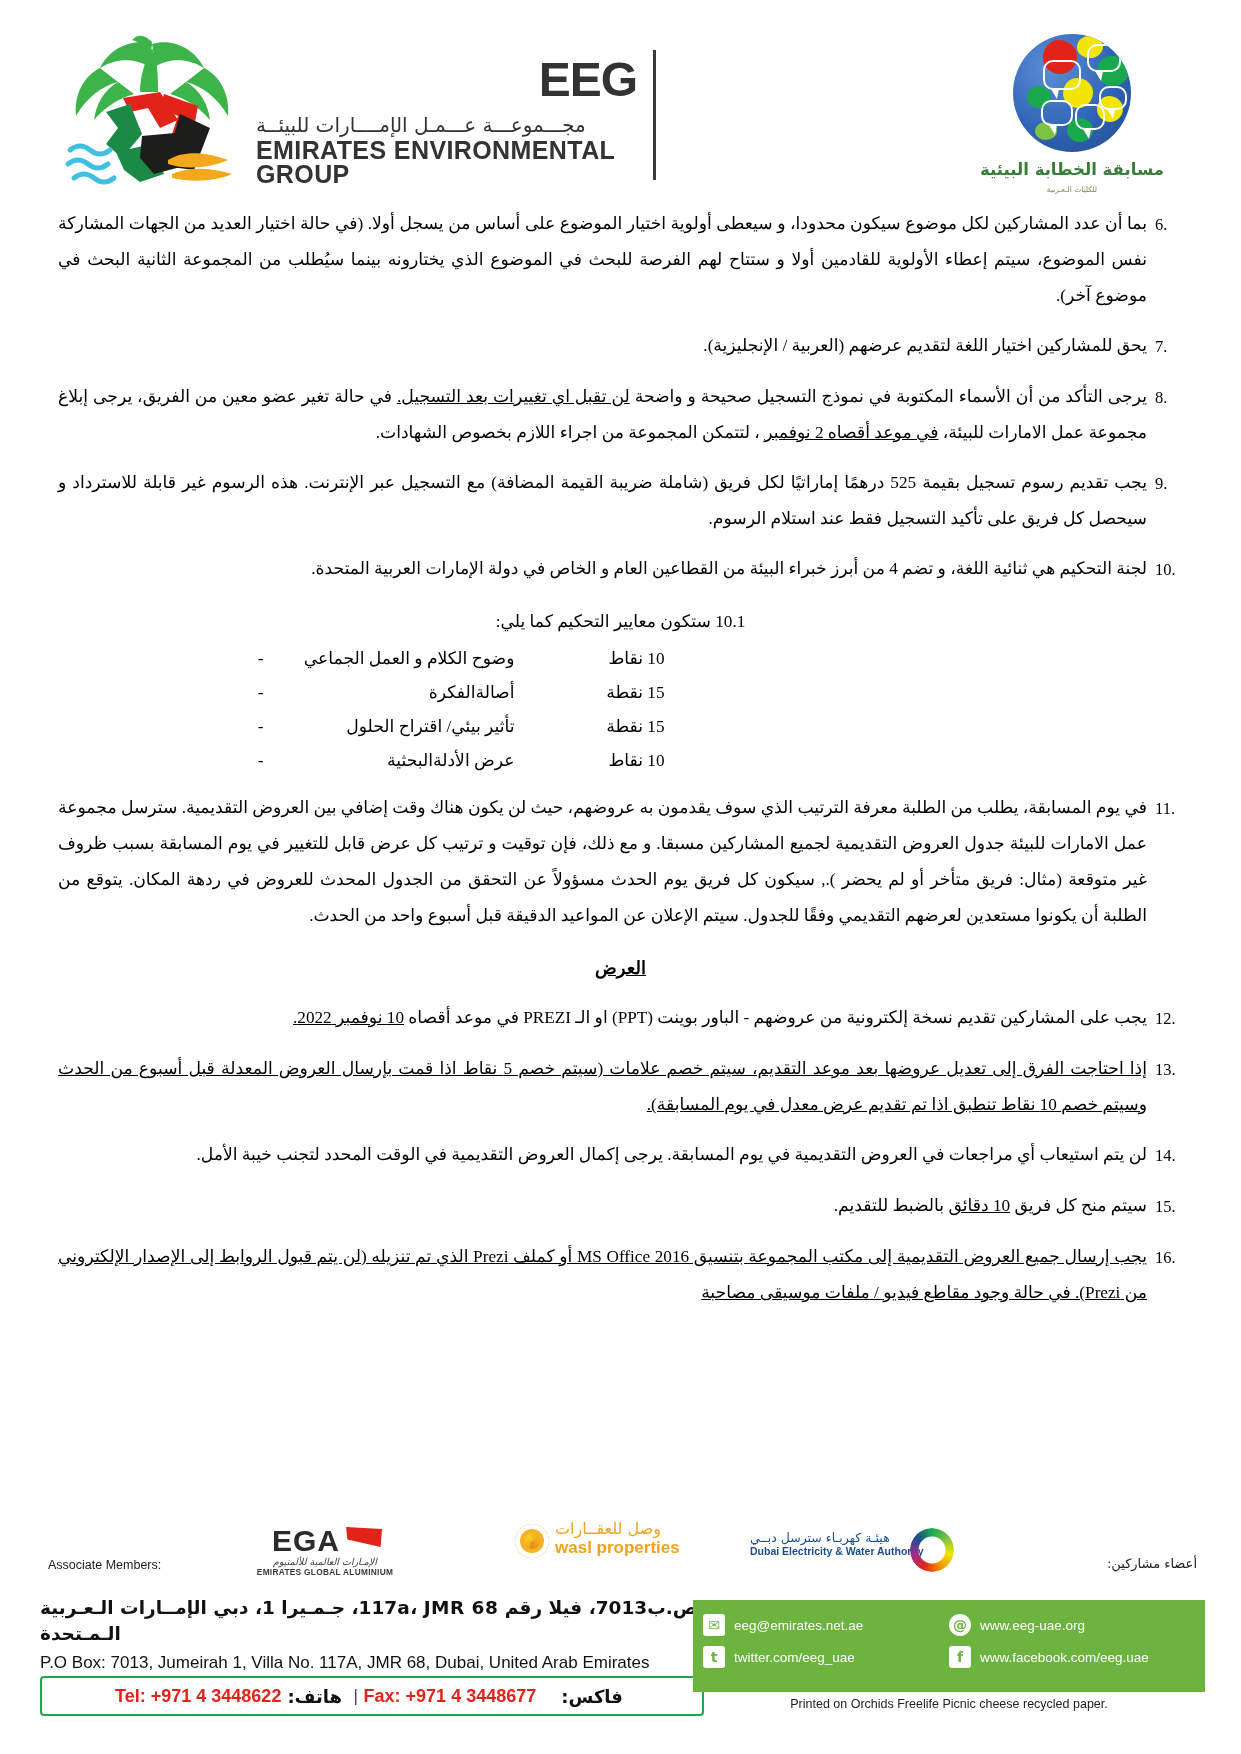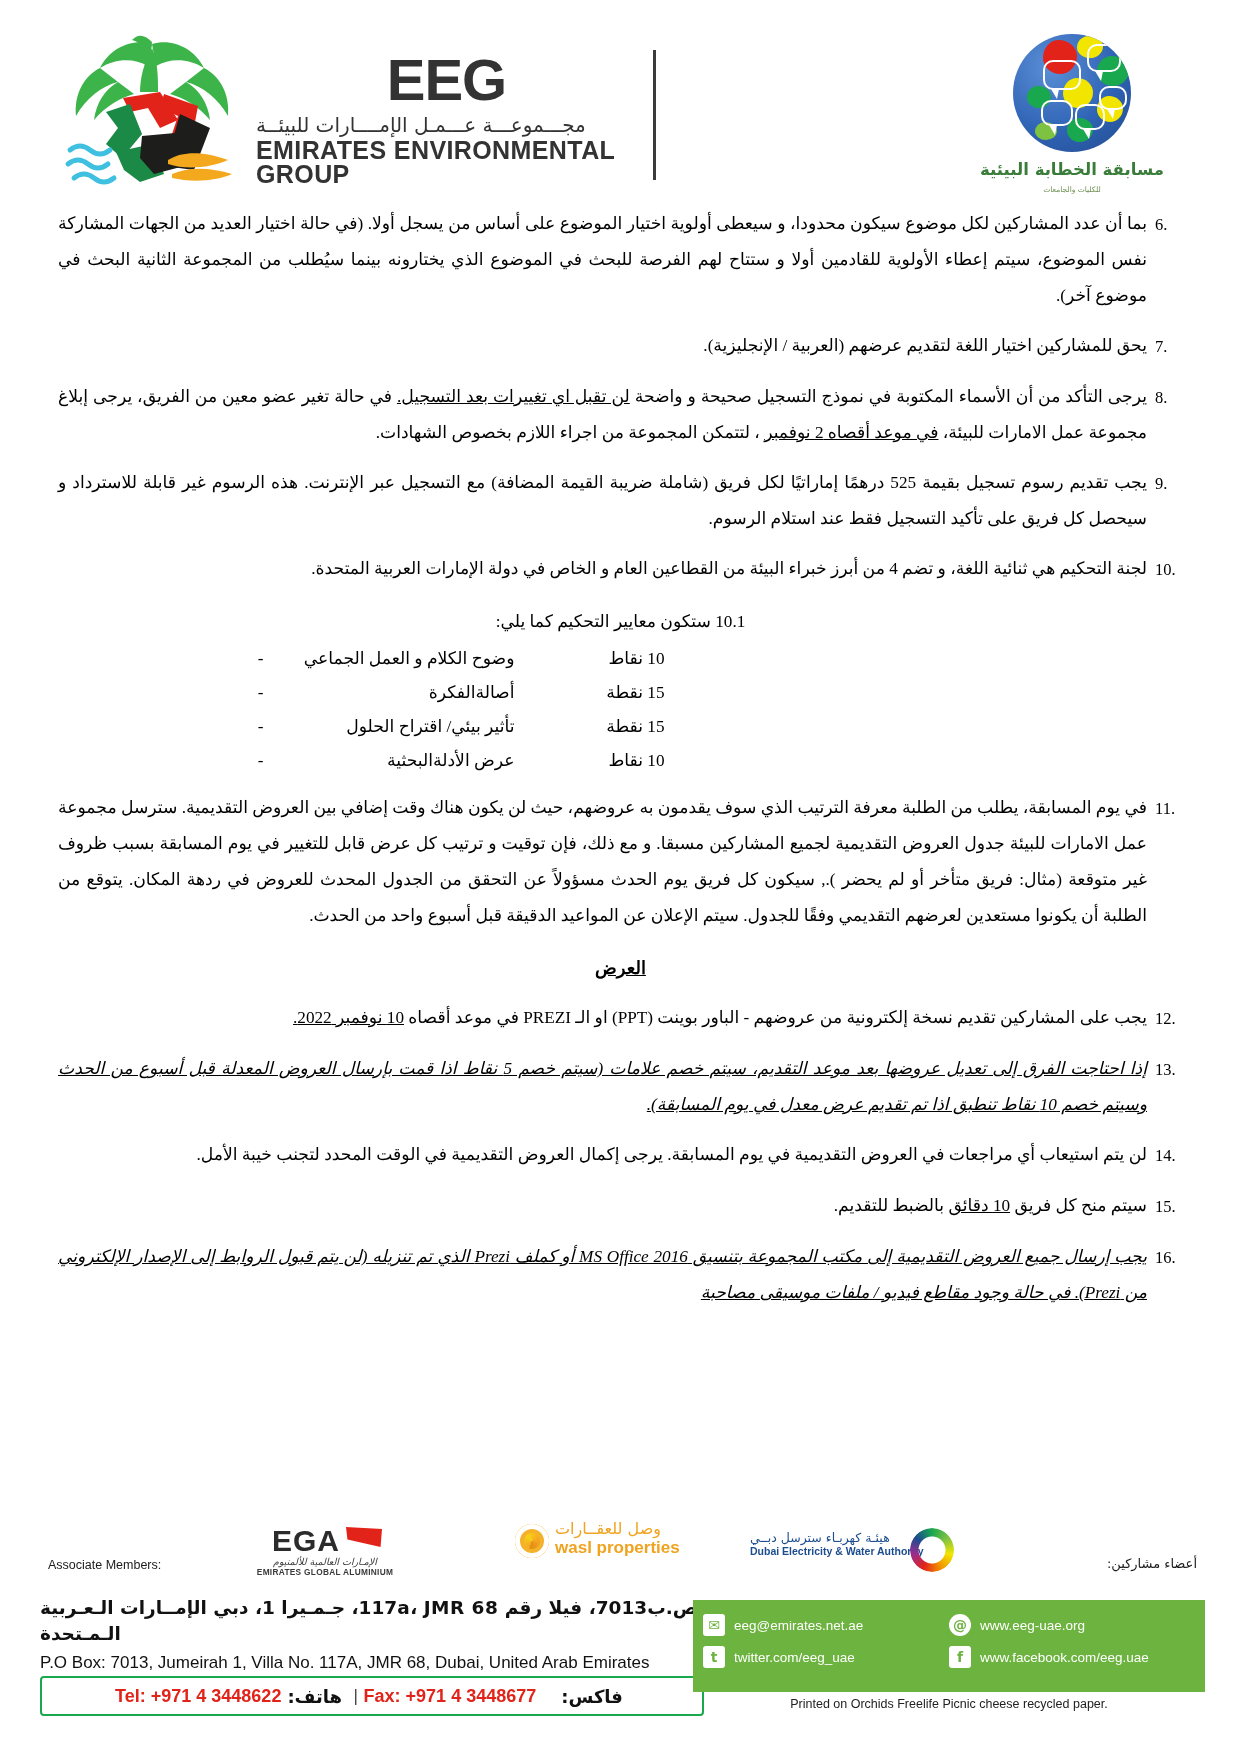--- a/index.html
+++ b/index.html
@@ -46,26 +46,26 @@
     top: 18px;
     width: 400px;
     height: 130px;
     border-right: 3px solid #3b3b3b;
     padding-right: 16px;
     box-sizing: border-box;
   }
   .eeg-abbr {
     font-family: "Liberation Sans", sans-serif;
     font-weight: 700;
-    font-size: 58px;
+    font-size: 48px;
     letter-spacing: -1px;
     color: #333333;
     line-height: 60px;
     direction: ltr;
-    text-align: center;
+    text-align: right;
   }
   .eeg-ar {
     font-family: "DejaVu Sans", sans-serif;
     font-size: 20px;
     color: #333333;
     line-height: 26px;
     direction: rtl;
     text-align: left;
     letter-spacing: 1px;
     margin-top: 2px;
@@ -161,21 +161,21 @@
     padding-left: 8px;
     box-sizing: border-box;
   }
   .item .txt {
     flex: 1 1 auto;
     text-align: justify;
     text-align-last: right;
     padding-left: 10px;
   }
   u, .u { text-decoration: underline; }
-  .allu { text-decoration: underline; font-style: italic; }
+  .allu { text-decoration: underline; }
 
   .section-head {
     text-align: center;
     font-weight: 700;
     font-size: 18px;
     text-decoration: underline;
     margin: 16px 0 14px 0;
   }
 
   .sub-head {
@@ -497,21 +497,21 @@
         <div class="blob" style="left:54px; top:84px; width:26px; height:24px; background:#1aa84f;"></div>
         <div class="blob" style="left:22px; top:88px; width:22px; height:18px; background:#7ec242;"></div>
         <div class="bubble" style="left:30px; top:26px; width:34px; height:26px;"></div>
         <div class="bubble" style="left:74px; top:10px; width:30px; height:24px;"></div>
         <div class="bubble" style="left:28px; top:66px; width:28px; height:22px;"></div>
         <div class="bubble" style="left:62px; top:70px; width:26px; height:22px;"></div>
         <div class="bubble" style="left:86px; top:52px; width:24px; height:20px;"></div>
       </div>
       <div class="comp-caption">
         <span>مسابقة الخطابة البيئية</span>
-        <span class="sub">للكليات والجامعات</span>
+        <span class="sub">للكليات الـعـربية</span>
       </div>
     </div>
   </div>
 
   <div class="body-area">
 
     <div class="item">
       <div class="num">6.</div>
       <div class="txt">بما أن عدد المشاركين لكل موضوع سيكون محدودا، و سيعطى أولوية اختيار الموضوع على أساس من يسجل أولا. (في حالة اختيار العديد من الجهات المشاركة نفس الموضوع، سيتم إعطاء الأولوية للقادمين أولا و ستتاح لهم الفرصة للبحث في الموضوع الذي يختارونه بينما سيُطلب من المجموعة الثانية البحث في موضوع آخر).</div>
     </div>

